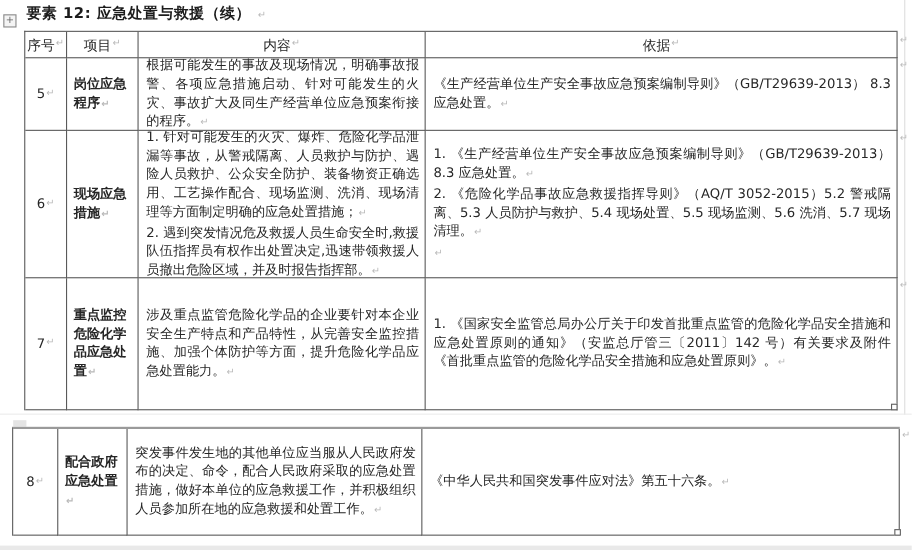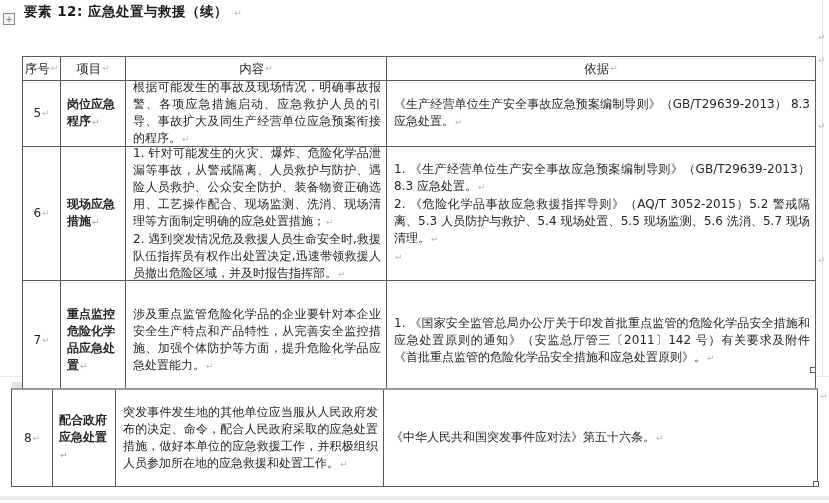--- a/index.html
+++ b/index.html
@@ -25,21 +25,20 @@
     font-size: 9px; line-height: 10px; text-align: center; color: #666;
     cursor: move;
   }
 
   
   .tbl { position: absolute; display: grid; border-top: 1px solid #5a5a5a; border-left: 1px solid #5a5a5a; background:#fff; }
   .tbl-main {
     left: 22px; top: 28px; width: 794px;
     grid-template-columns: 38px 65px 261px 429px;
     grid-template-rows: 24px 66px 134px 120px;
-    margin-top: 28px;
   }
   .tbl-cont {
     left: 11px; top: 388px; width: 807px;
     grid-template-columns: 41px 63px 268px 434px;
     grid-template-rows: 97px;
     border-top: 2px solid #9a9a9a;
   }
   .cell {
     border-right: 1px solid #5a5a5a; border-bottom: 1px solid #5a5a5a;
     display: flex; flex-direction: column; justify-content: center;
@@ -101,21 +100,21 @@
     </div>
 
     <div class="cell num">
       <span>5</span>
         <span class="eoc">↵</span>
     </div>
     <div class="cell item">
       <div class="para"><span>岗位应急程序</span><span class="eoc">↵</span></div>
     </div>
     <div class="cell text">
-      <div class="para"><span>根据可能发生的事故及现场情况，明确事故报警、各项应急措施启动、应急救护人员的引导、事故扩大及同生产经营单位应急预案衔接的程序。</span><span class="eoc">↵</span></div>
+      <div class="para"><span>根据可能发生的事故及现场情况，明确事故报警、各项应急措施启动、针对可能发生的火灾、事故扩大及同生产经营单位应急预案衔接的程序。</span><span class="eoc">↵</span></div>
     </div>
     <div class="cell text">
       <div class="para"><span>《生产经营单位生产安全事故应急预案编制导则》（GB/T29639-2013） 8.3 应急处置。</span><span class="eoc">↵</span></div>
     </div>
 
     <div class="cell num">
       <span>6</span>
         <span class="eoc">↵</span>
     </div>
     <div class="cell item">

